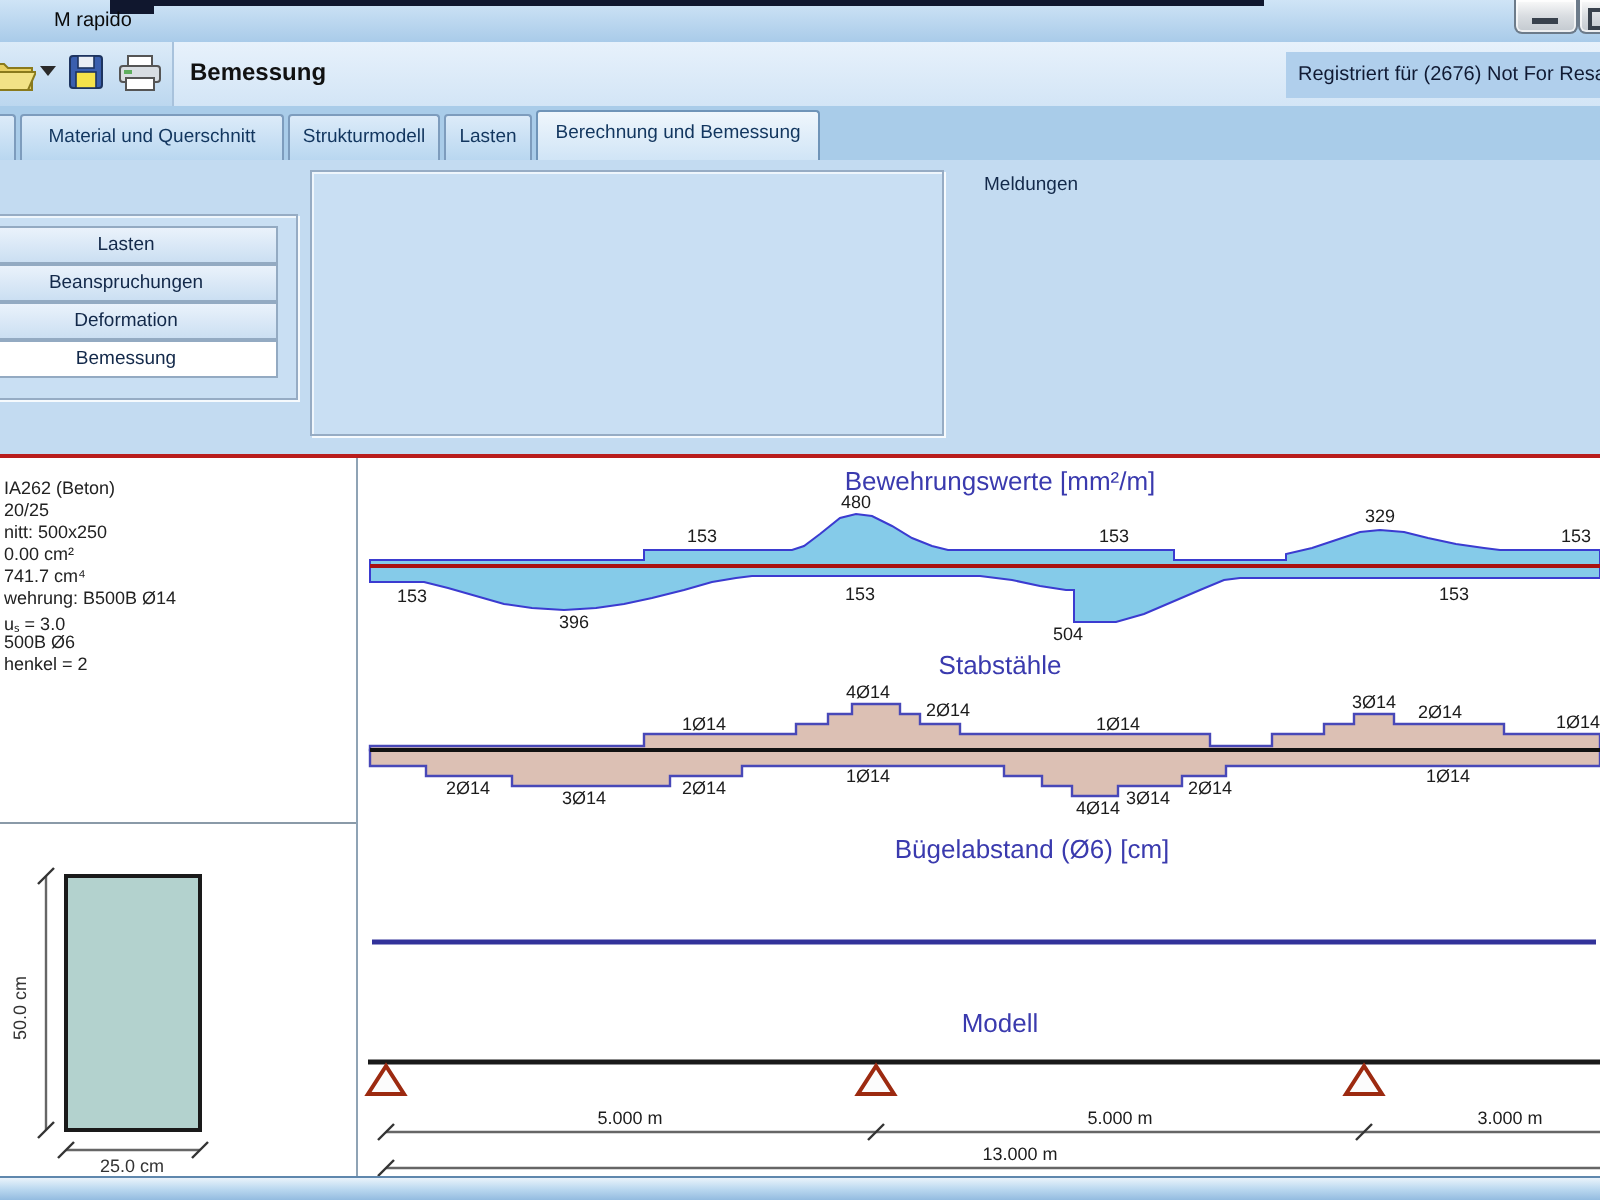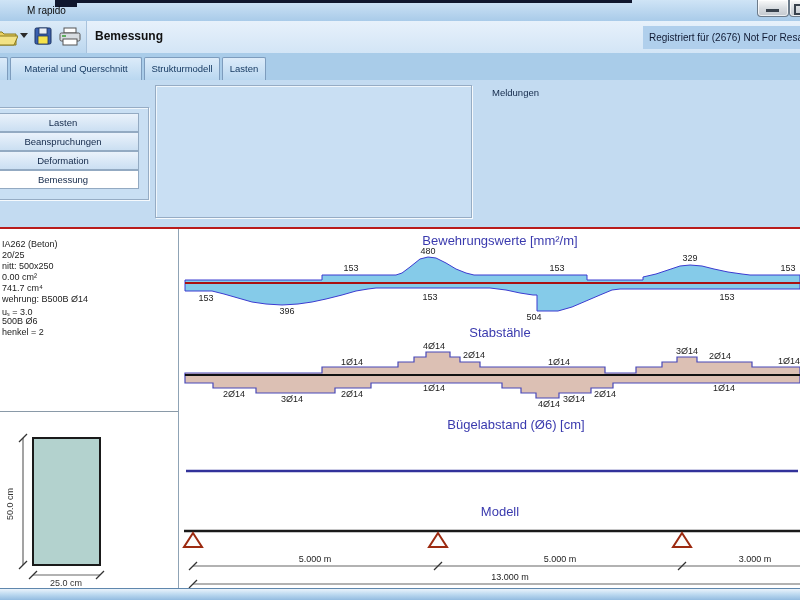--- a/index.html
+++ b/index.html
@@ -116,20 +116,21 @@
       <div class="abs page-title">Bemessung</div>
       <div class="abs reg-badge">Registriert für  (2676)  Not For Resale</div>
     </div>
   </div>
 
   <div class="abs tabbar">
     <div class="abs tab" style="left:-6px;width:12px;"></div>
     <div class="abs tab" style="left:10px;width:130px;">Material und Querschnitt</div>
     <div class="abs tab" style="left:144px;width:74px;">Strukturmodell</div>
     <div class="abs tab" style="left:222px;width:42px;">Lasten</div>
+    <div class="abs tab active" style="left:268px;width:140px;">Berechnung und Bemessung</div>
   </div>
 
   <div class="abs upper">
     <div class="abs groupbox navbox">
       <button class="navbtn" style="top:5px;">Lasten</button>
       <button class="navbtn" style="top:24px;">Beanspruchungen</button>
       <button class="navbtn" style="top:43px;">Deformation</button>
       <button class="navbtn active" style="top:62px;">Bemessung</button>
     </div>
     <div class="abs groupbox midbox"></div>

